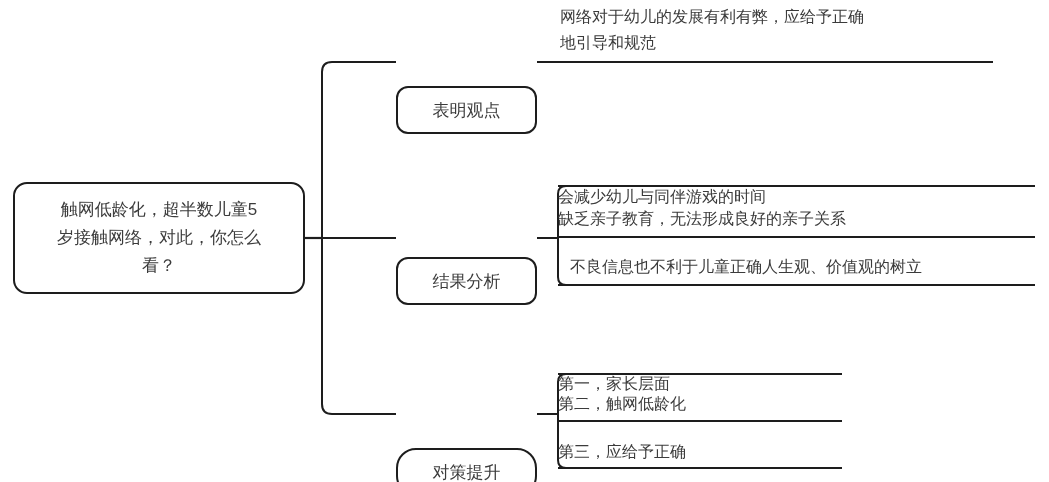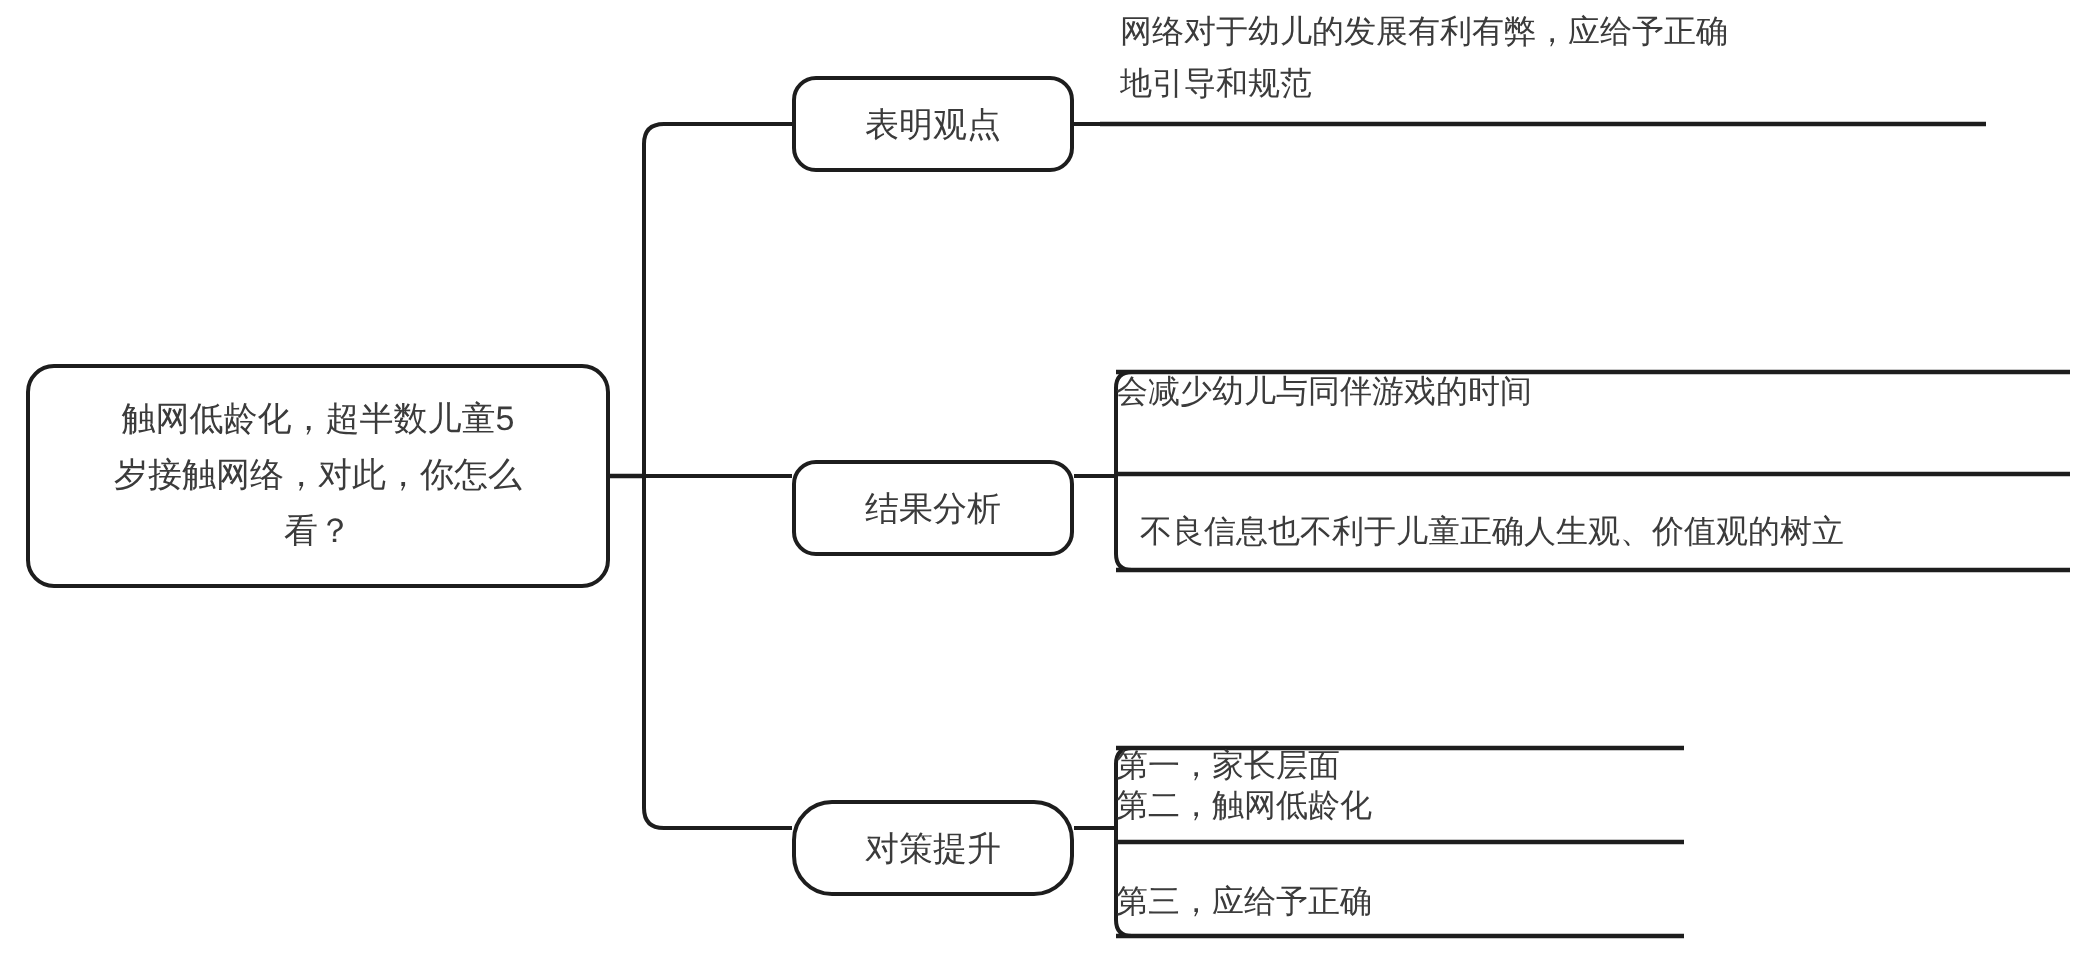--- a/index.html
+++ b/index.html
@@ -43,23 +43,24 @@
     height: 112px;
     font-size: 17px;
     line-height: 28px;
     padding: 0 38px;
   }
   .node-branch {
     width: 141px;
     height: 48px;
     font-size: 17px;
     border-radius: 12px;
+    margin-top: 48px;
   }
   #node-branch-0 { left: 396px; top: 38px; }
-  #node-branch-1 { left: 396px; top: 230px; }
+  #node-branch-1 { left: 396px; top: 209px; }
   #node-branch-2 { left: 396px; top: 400px; border-radius: 20px; }
 
   .leaf-label {
     position: absolute;
     color: #3b3b3b;
     font-size: 16px;
     line-height: 24px;
     text-align: left;
     white-space: pre-line;
   }
@@ -136,19 +137,20 @@
   </div>
 
   <div class="node-box node-branch" id="node-branch-2">
     <span>对策提升</span>
   </div>
 
   <div class="leaf-label leaf-two-line" id="leaf-0-0">网络对于幼儿的发展有利有弊，应给予正确
 地引导和规范</div>
 
   <div class="leaf-label" id="leaf-1-0">会减少幼儿与同伴游戏的时间</div>
+  <div class="leaf-label" id="leaf-1-1">缺乏亲子教育，无法形成良好的亲子关系</div>
   <div class="leaf-label" id="leaf-1-2">不良信息也不利于儿童正确人生观、价值观的树立</div>
 
   <div class="leaf-label" id="leaf-2-0">第一，家长层面</div>
   <div class="leaf-label" id="leaf-2-1">第二，触网低龄化</div>
   <div class="leaf-label" id="leaf-2-2">第三，应给予正确</div>
 
 </div>
 
 </body></html>

